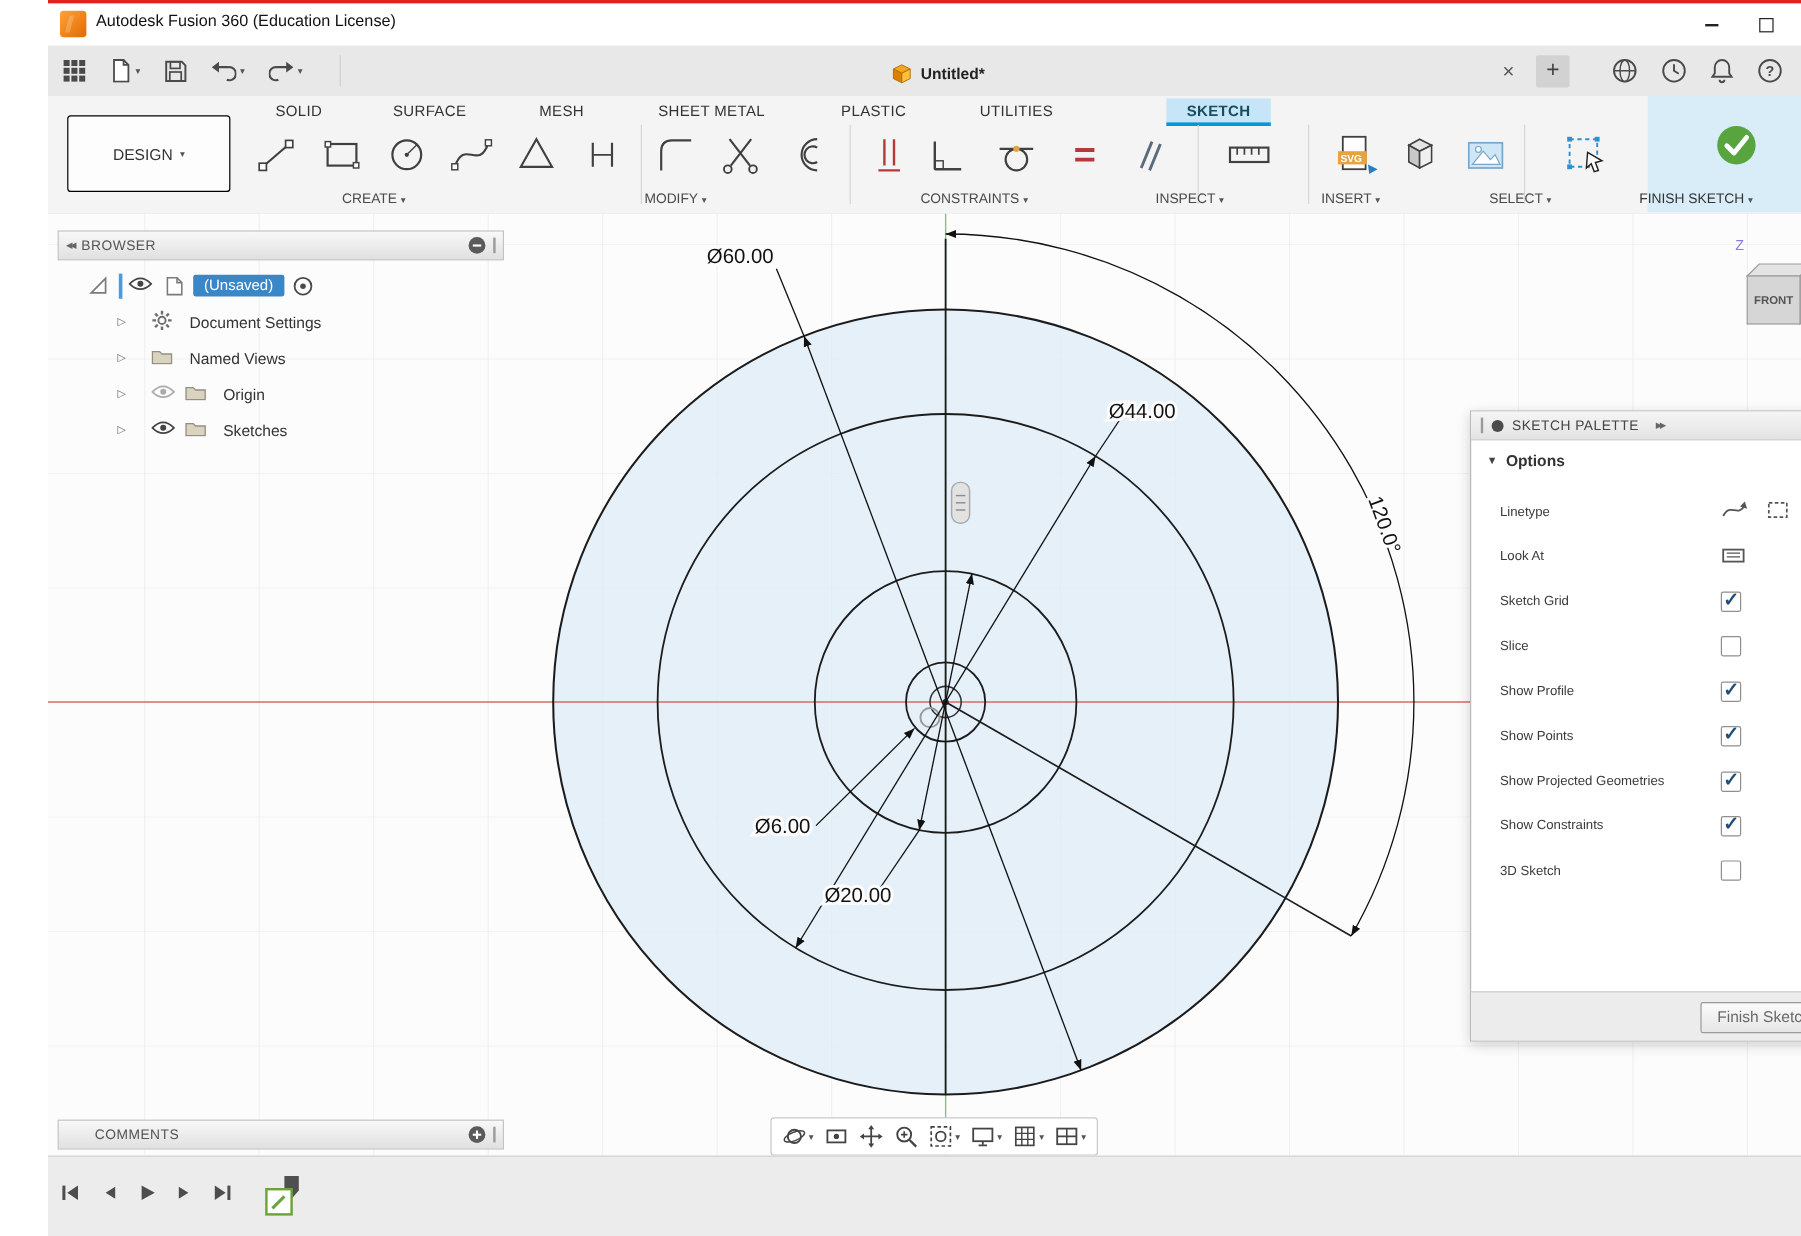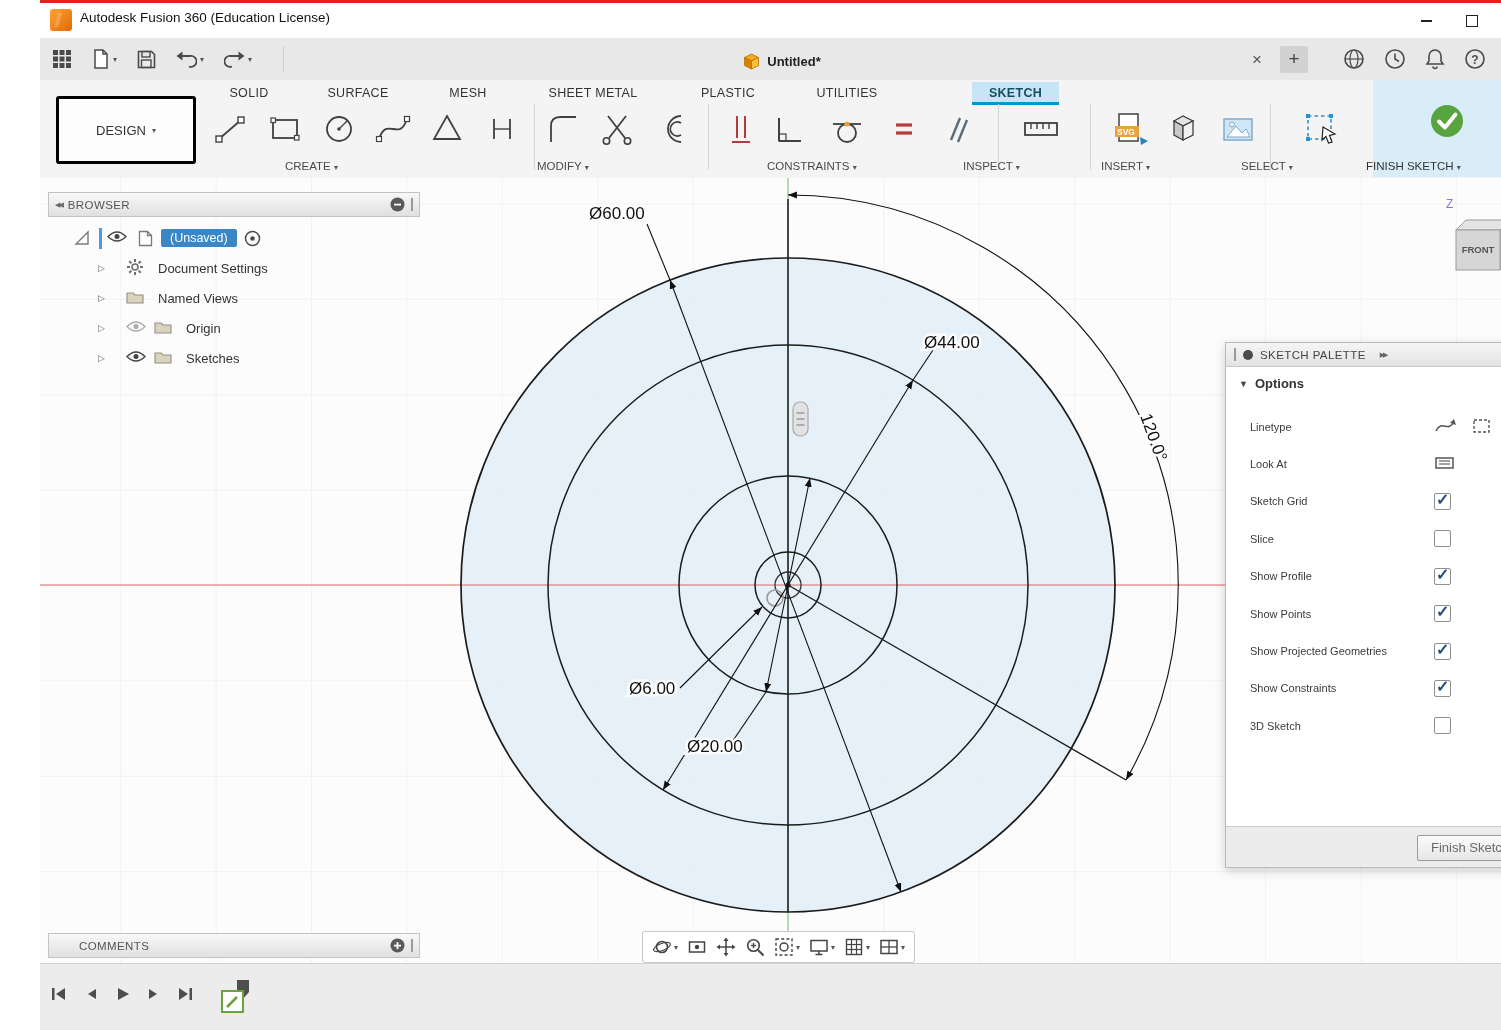--- a/index.html
+++ b/index.html
@@ -24,21 +24,21 @@
   .qat-sep{position:absolute;left:243px;top:8px;width:1px;height:26px;background:#cfcfcf;}
   .doc-tab{position:absolute;left:252px;top:4px;width:980px;height:38px;display:flex;align-items:center;}
   .tab-center{margin:0 auto;display:flex;align-items:center;gap:7px;font-weight:bold;}
   .tab-label{font-size:13px;color:#222;}
   .tab-close{position:absolute;right:6px;top:8px;font-size:17px;color:#555;padding:0 4px;}
   .plus-btn{position:absolute;left:1240px;top:8px;width:28px;height:27px;background:#d2d2d2;border-radius:2px;color:#444;font-size:19px;line-height:26px;text-align:center;}
   .top-right-icons{position:absolute;right:10px;top:6px;display:flex;align-items:center;gap:19px;height:30px;}
   .tr-btn{display:flex;align-items:center;justify-content:center;}
   
   .ribbon{position:absolute;top:80px;left:0;right:0;height:98px;background:#f4f4f4;border-bottom:1px solid #d5d5d5;}
-  .design-btn{position:absolute;left:16px;top:16px;width:134px;height:62px;background:#fdfdfd;border:3px solid #000000;border-radius:3px;display:flex;align-items:center;justify-content:center;gap:6px;font-size:13px;color:#333;}
+  .design-btn{position:absolute;left:16px;top:16px;width:134px;height:62px;background:#fdfdfd;border:1px solid #000000;border-radius:3px;display:flex;align-items:center;justify-content:center;gap:6px;font-size:13px;color:#333;}
   .rtab{position:absolute;top:2px;height:22px;line-height:22px;font-size:12.5px;color:#333;text-align:center;letter-spacing:.3px;}
   .rtab.active{background:#c6e6f7;color:#164d63;border-bottom:3px solid #0696d7;font-weight:bold;height:20px;}
   .tool{position:absolute;top:26px;width:44px;height:46px;display:flex;align-items:center;justify-content:center;}
   .grp-label{position:absolute;top:80px;width:160px;font-size:11.5px;color:#4a4a4a;text-align:left;white-space:nowrap;}
   .rsep{position:absolute;top:24px;width:1px;height:66px;background:#d6d6d6;}
   .finish-block{position:absolute;left:1333px;top:0;width:146px;height:97px;background:#d9edf9;}
   .finish-block .grp-label{left:-7px;top:80px;color:#333;}
   .finish-icon-wrap{position:absolute;left:55px;top:22px;}
   
   .canvas{position:absolute;top:178px;left:0;width:1501px;height:785px;background:#fcfcfc;}

